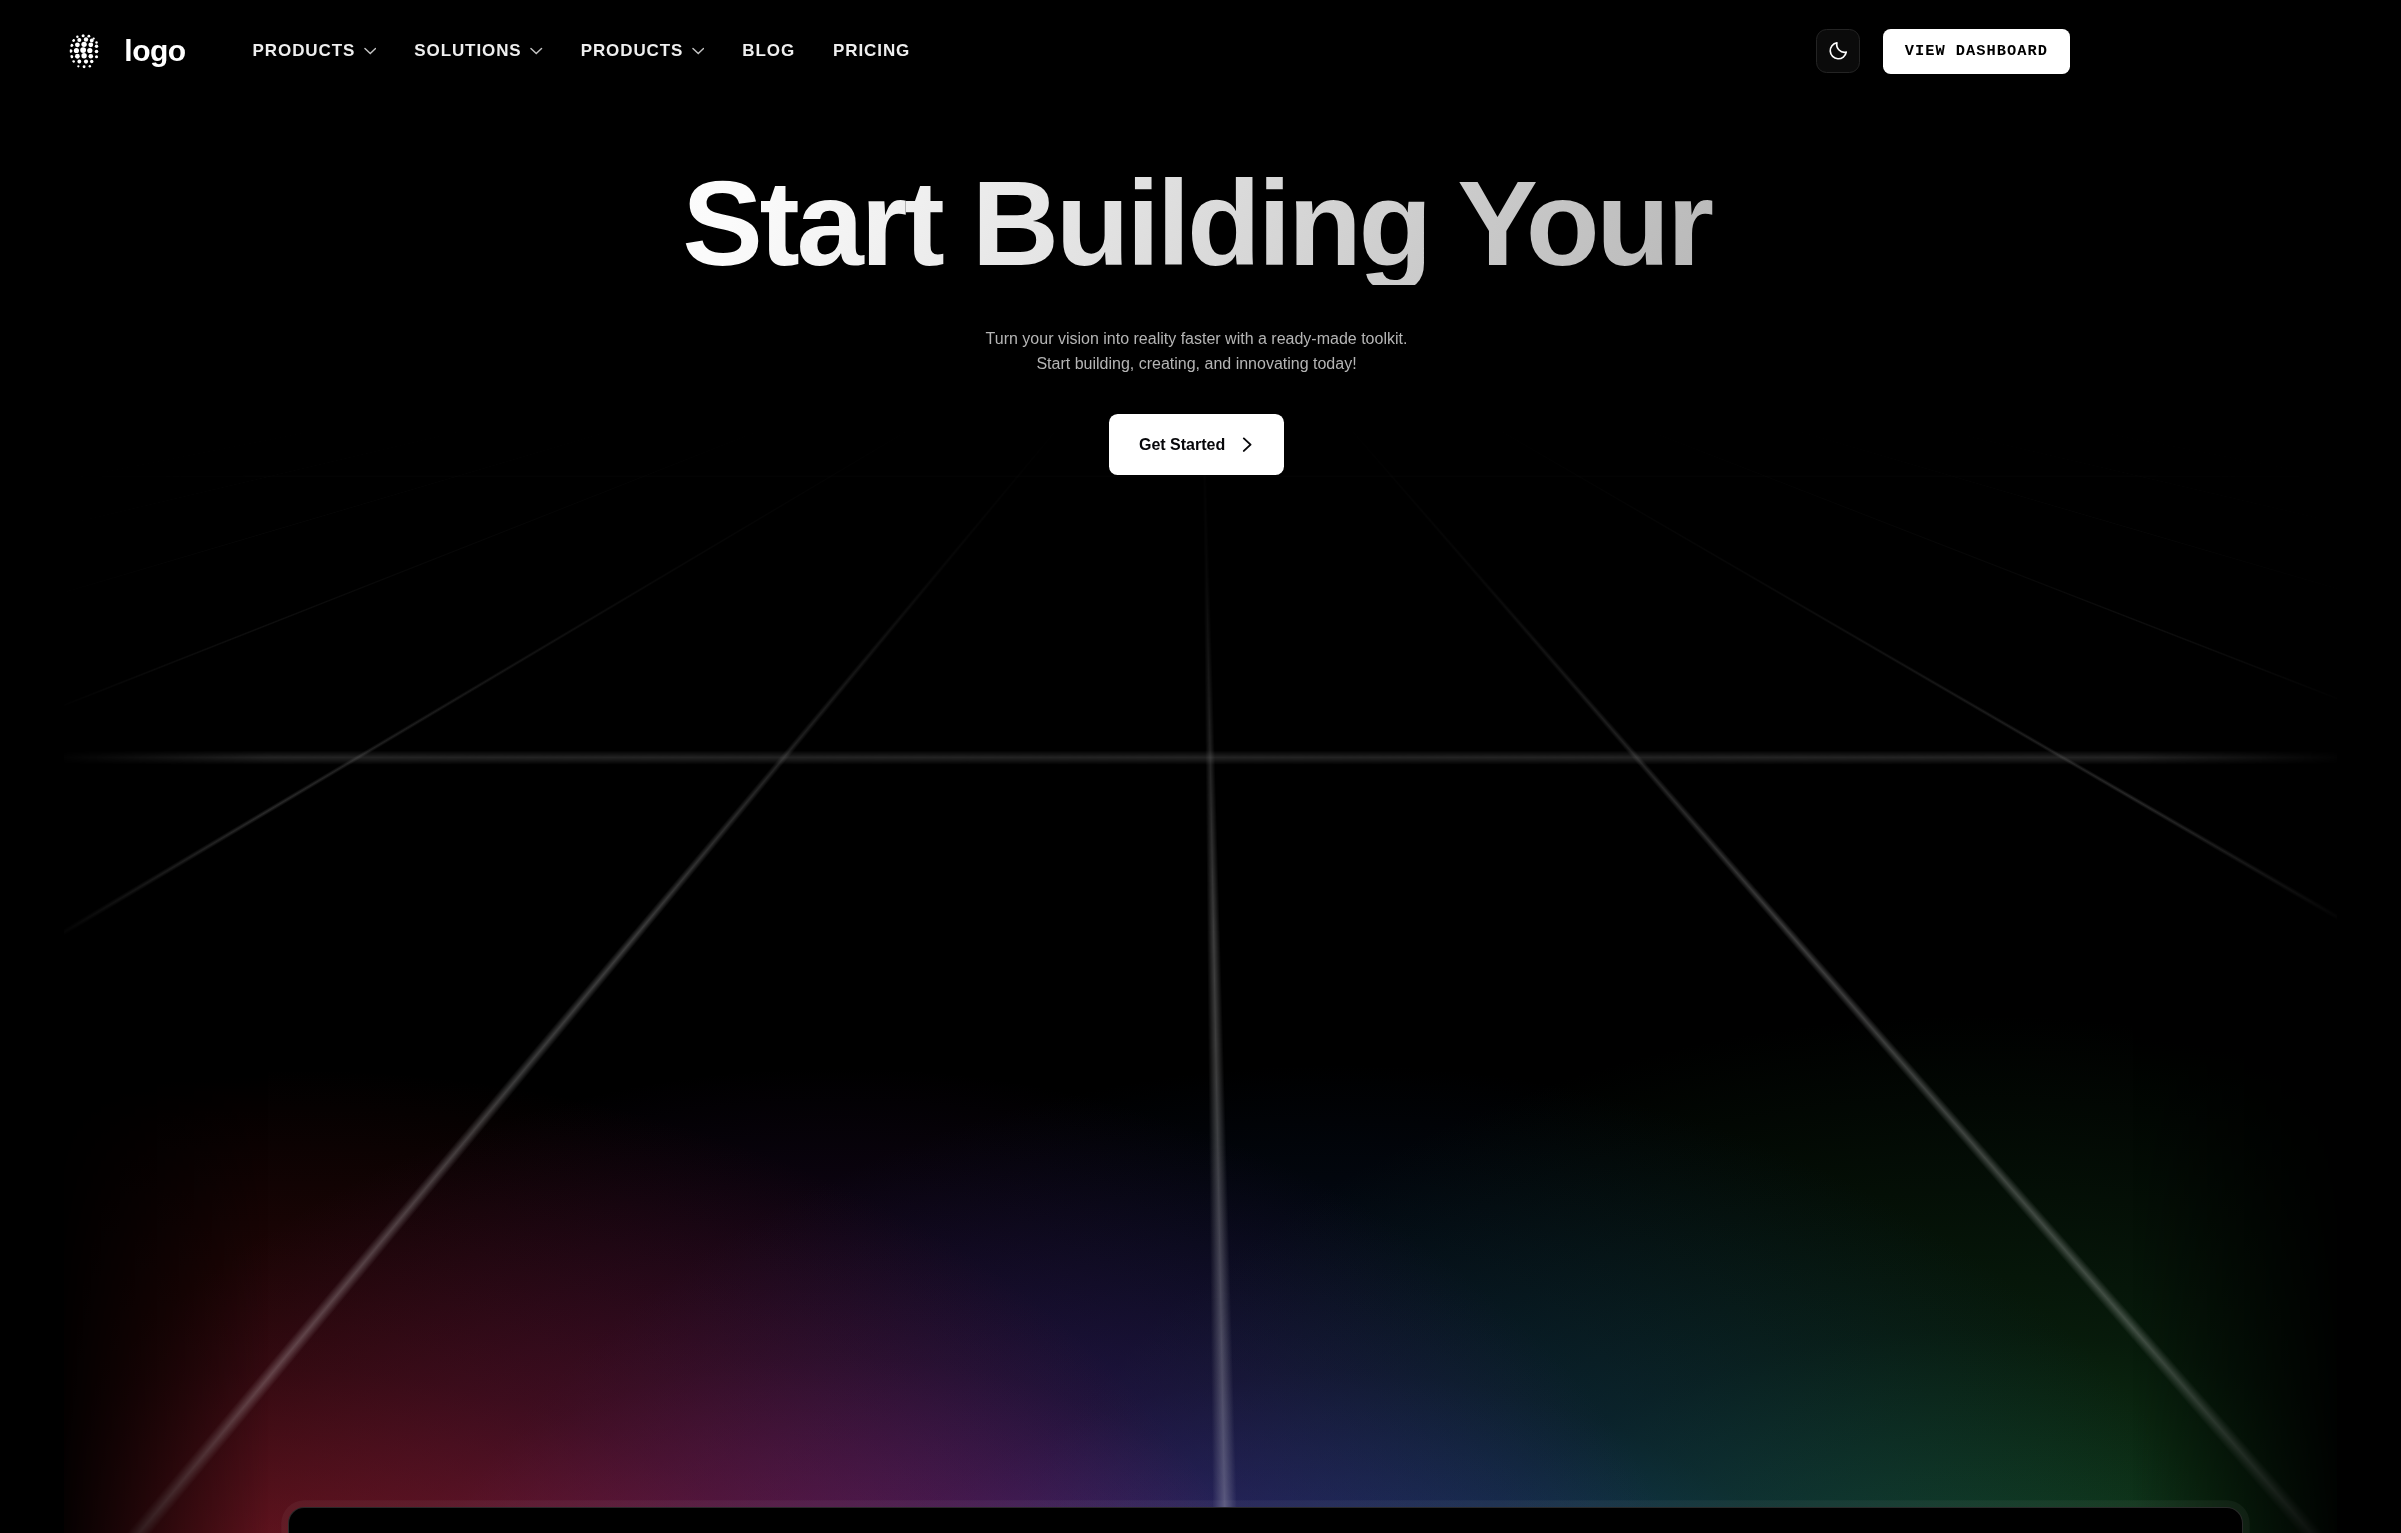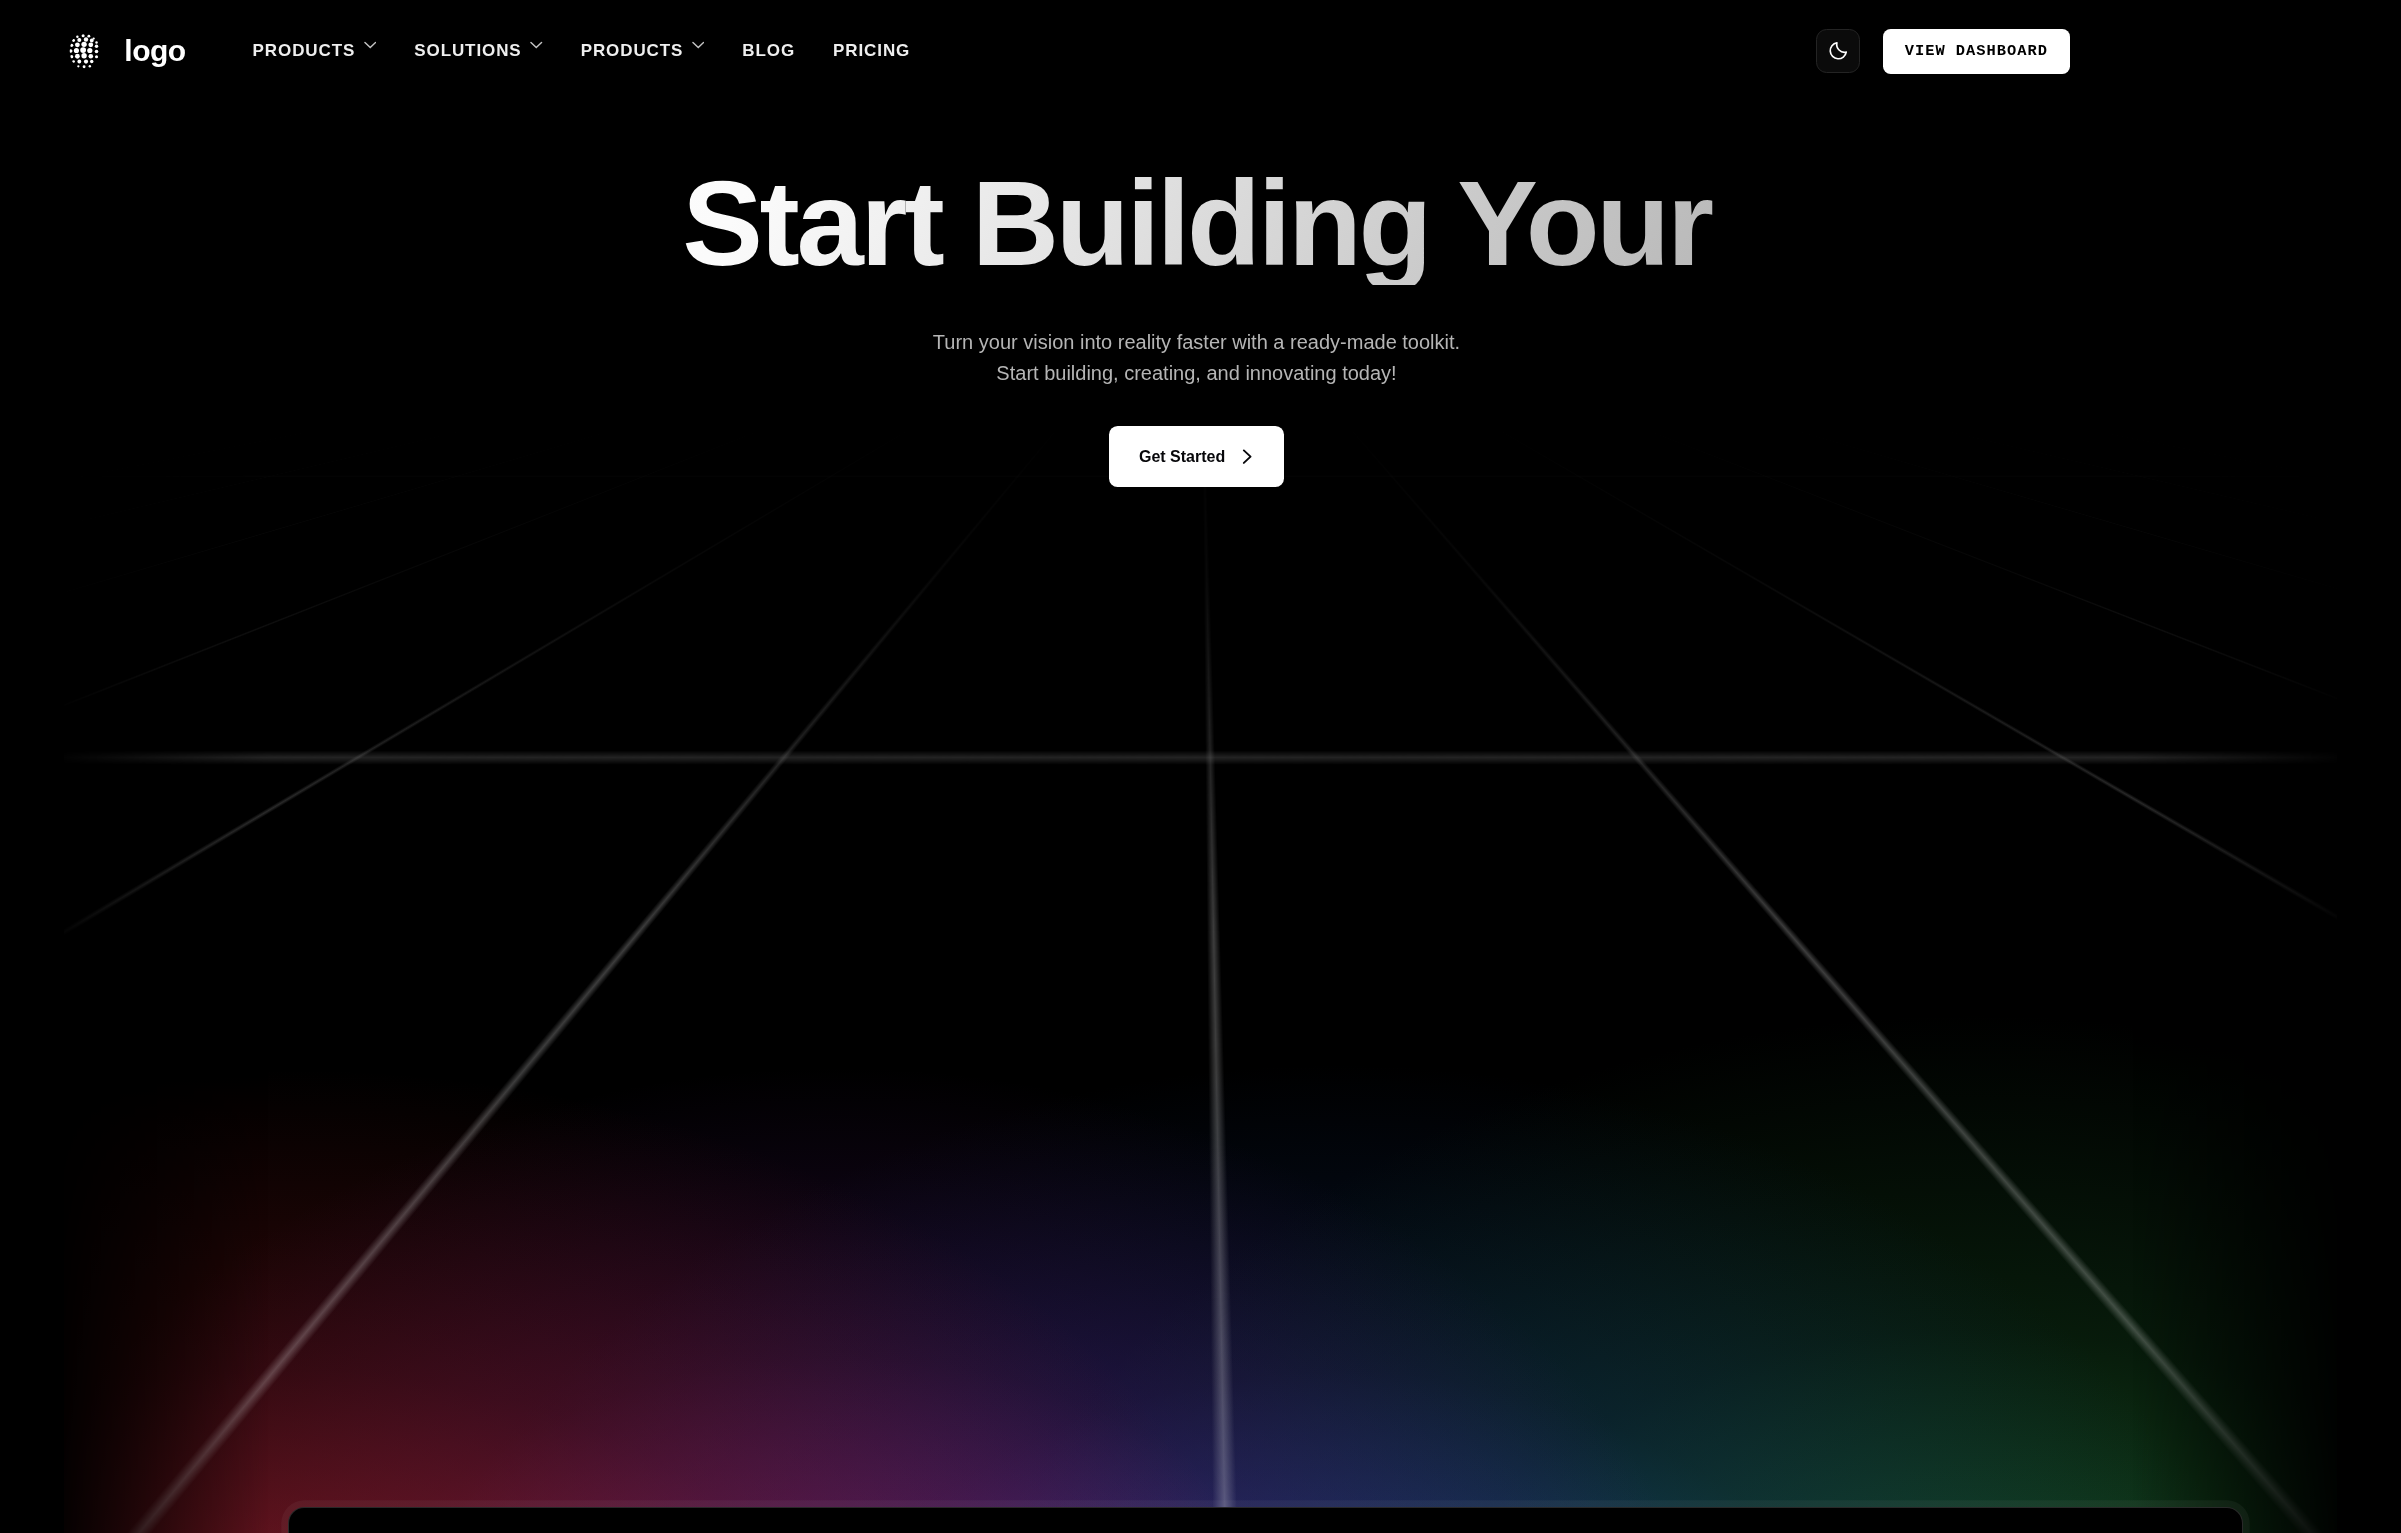--- a/index.html
+++ b/index.html
@@ -11,21 +11,21 @@
     position:absolute; top:0; left:0; width:2102px; height:102px;
     display:flex; align-items:center; background:#000; z-index:40;
   }
   .brand{ display:flex; align-items:center; gap:16.3px; margin-left:64px; }
   .globe{ width:44px; height:44px; flex:none; border-radius:50%; position:relative; }
   .globe svg{ display:block; width:44px; height:44px; }
   .brand-name{ font-size:30px; font-weight:700; color:#fff; letter-spacing:-0.5px; }
 
   .navlinks{ display:flex; align-items:center; gap:0; margin-left:48px; }
   .navlink{
-    display:flex; align-items:flex-start; gap:8.6px;
+    display:flex; align-items:center; gap:8.6px;
     font-size:17px; font-weight:700; letter-spacing:0.9px;
     color:#efefef; padding:9.6px 19px; cursor:pointer; white-space:nowrap;
   }
   .caret{ width:12.5px; height:7.7px; flex:none; opacity:.85; }
 
   .nav-right{ margin-left:auto; margin-right:32px; display:flex; align-items:center; gap:23px;font-family:Liberation Mono, monospace; }
   .theme-btn{
     width:44px; height:44px; border-radius:10.6px; background:#0b0b0b;
     border:1px solid #242424; display:flex; align-items:center; justify-content:center;
     cursor:pointer;
@@ -76,21 +76,21 @@
 
   .hero-content{ position:absolute; left:0; right:8px; top:0; text-align:center; }
   .headline{
     margin-top:60px;
     font-size:121px; font-weight:700; line-height:1.02; letter-spacing:-3.3px;
     background:linear-gradient(118deg,#ffffff 8%,#fbfbfb 30%,#c9c9c9 62%,#a7a7a7 86%);
     -webkit-background-clip:text; background-clip:text; color:transparent;
   }
   .headline .l2{ display:block; }
   .sub{
-    margin-top:42px; font-size:20px; line-height:1.52; color:#b5b5b5; font-weight:400;
+    margin-top:42px; font-size:16px; line-height:1.52; color:#b5b5b5; font-weight:400;
   }
   .cta-wrap{ margin-top:38px; display:flex; justify-content:center; }
   .cta{
     display:inline-flex; align-items:center; gap:14.4px;
     background:#fff; color:#07070a; border:none; border-radius:8.6px;
     font-family:inherit; font-size:16px; font-weight:700;
     height:61px; padding:0 30px; cursor:pointer;
   }
   .cta svg{ width:14.4px; height:17.3px; }
 

